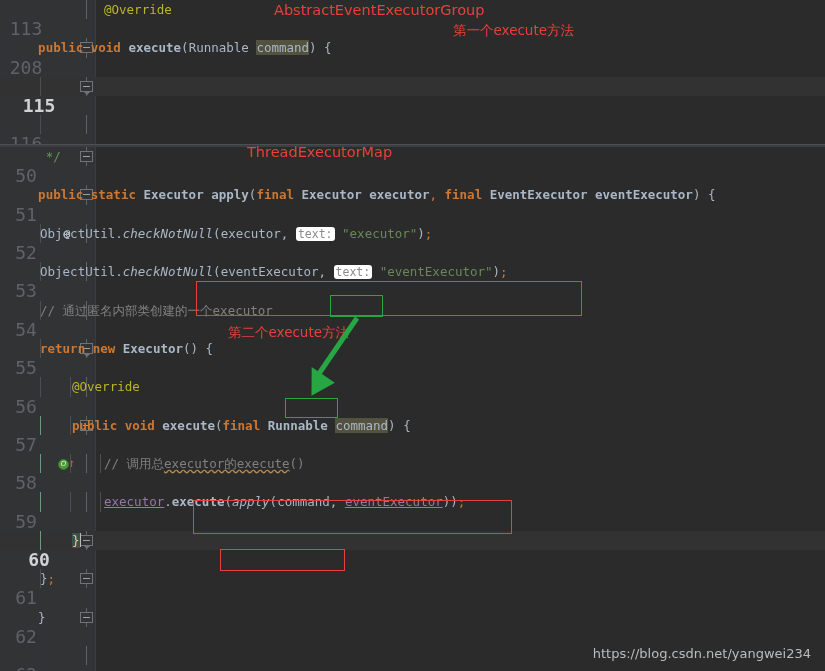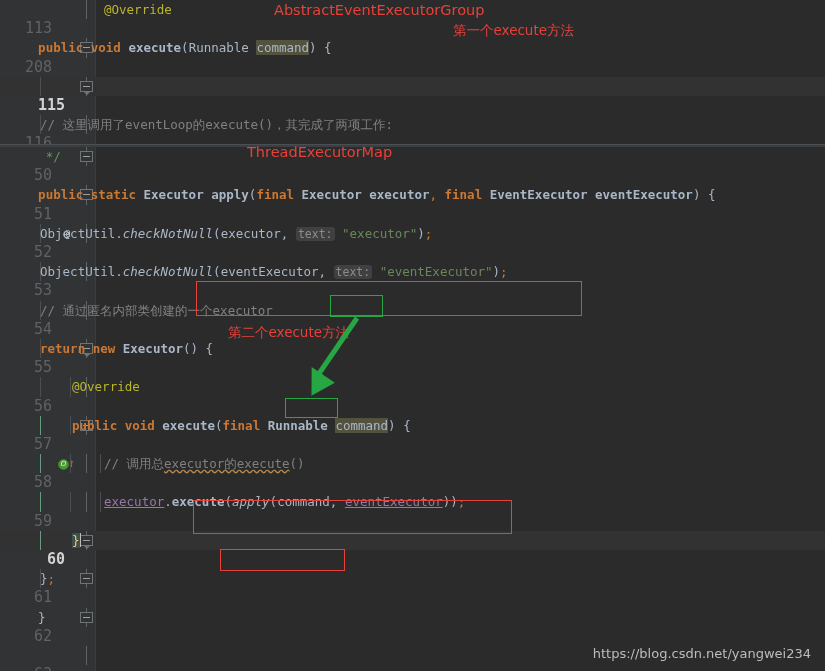--- a/index.html
+++ b/index.html
@@ -17,21 +17,21 @@
   .panel-divider{position:absolute;left:0;top:144px;width:825px;height:3px;
       background:#3c3f41;border-top:1px solid #4b4f51;border-bottom:1px solid #232525;}
 
   
   .gutter{position:absolute;left:0;top:0;width:96px;height:100%;background:#313335;}
   .gutter-edge{position:absolute;left:95px;top:0;width:1px;height:100%;background:#3a3d3f;}
 
   .row{position:relative;height:19.2px;line-height:19.2px;white-space:pre;font-size:12.5px;}
   .row.cur{background:#323232;}
 
-  .lnum{position:absolute;left:0;width:52px;text-align:right;color:#606366;font-size:15px;}
+  .lnum{position:absolute;left:0;width:52px;text-align:center;color:#606366;font-size:18px;}
   .row.cur .lnum{color:#d3d3d3;font-weight:bold;margin-left:13px;}
 
   .mark{position:absolute;left:56px;width:22px;text-align:center;font-size:11px;color:#cfd2d4;}
   .ovr-icon{position:absolute;left:56px;width:24px;height:19.2px;}
   .ovr-icon .dot{position:absolute;left:2px;top:5px;width:9px;height:9px;border-radius:50%;
       background:#4e9a38;border:1px solid #3c7a2a;color:#e8f5e0;font-size:7px;line-height:9px;
       text-align:center;font-family:"DejaVu Sans",sans-serif;}
   .ovr-icon .up{position:absolute;left:12px;top:2px;color:#c75450;font-size:12px;line-height:14px;}
 
   
@@ -51,21 +51,21 @@
   .kw{color:#cc7832;font-weight:bold;}
   .kw2{color:#cc7832;}
   .id{color:#a9b7c6;}
   .mthb{color:#a9b7c6;font-weight:bold;}
   .fldu{color:#9876aa;text-decoration:underline;}
   .str{color:#6a8759;}
   .cmt{color:#808080;}
   .doc{color:#629755;}
   .anno{color:#bbb529;}
   .stat{font-style:italic;}
-  .hint{background:#404040;color:#8c8c8c;border-radius:3px;padding:0 2px;font-size:11.5px;}
+  .hint{background:#ffffff;color:#8c8c8c;border-radius:3px;padding:0 2px;font-size:11.5px;}
   .phl{background:#53523f;}
   .brace{color:#ffc66d;background:#3b514d;}
   .caret{display:inline-block;width:1px;height:14px;background:#bbbbbb;vertical-align:-2px;}
   .warnU{text-decoration:underline;text-decoration-color:#bc8c4f;text-decoration-style:wavy;}
 
   
   .ann{position:absolute;font-family:"DejaVu Sans","Liberation Sans",sans-serif;
       color:#e8413a;font-size:13.5px;white-space:nowrap;}
   .redbox{position:absolute;border:1.6px solid #e8413a;box-sizing:border-box;}
   .greenbox{position:absolute;border:1.8px solid #27a744;box-sizing:border-box;}
@@ -100,21 +100,20 @@
     <div class="row cur" style="top:38.4px">
       <span class="lnum">115</span>
       <span class="fold"><i class="vline"></i><i class="box"></i><i class="tri"></i></span>
       <span class="indent" style="left:40px"></span>
     </div>
 
     <div class="row" style="top:57.6px">
       <span class="lnum">116</span>
       <span class="fold"><i class="vline"></i></span>
       <span class="indent" style="left:40px"></span>
-      <span class="ctext" style="left:40px"><span class="cmt">// 这里调用了eventLoop的execute()，其完成了两项工作:</span></span>
     </div>
 
   </div>
 
   <div class="panel-divider"></div>
 
   <div class="panel" id="panel-bottom">
     <div class="gutter"></div>
     <div class="gutter-edge"></div>
 

